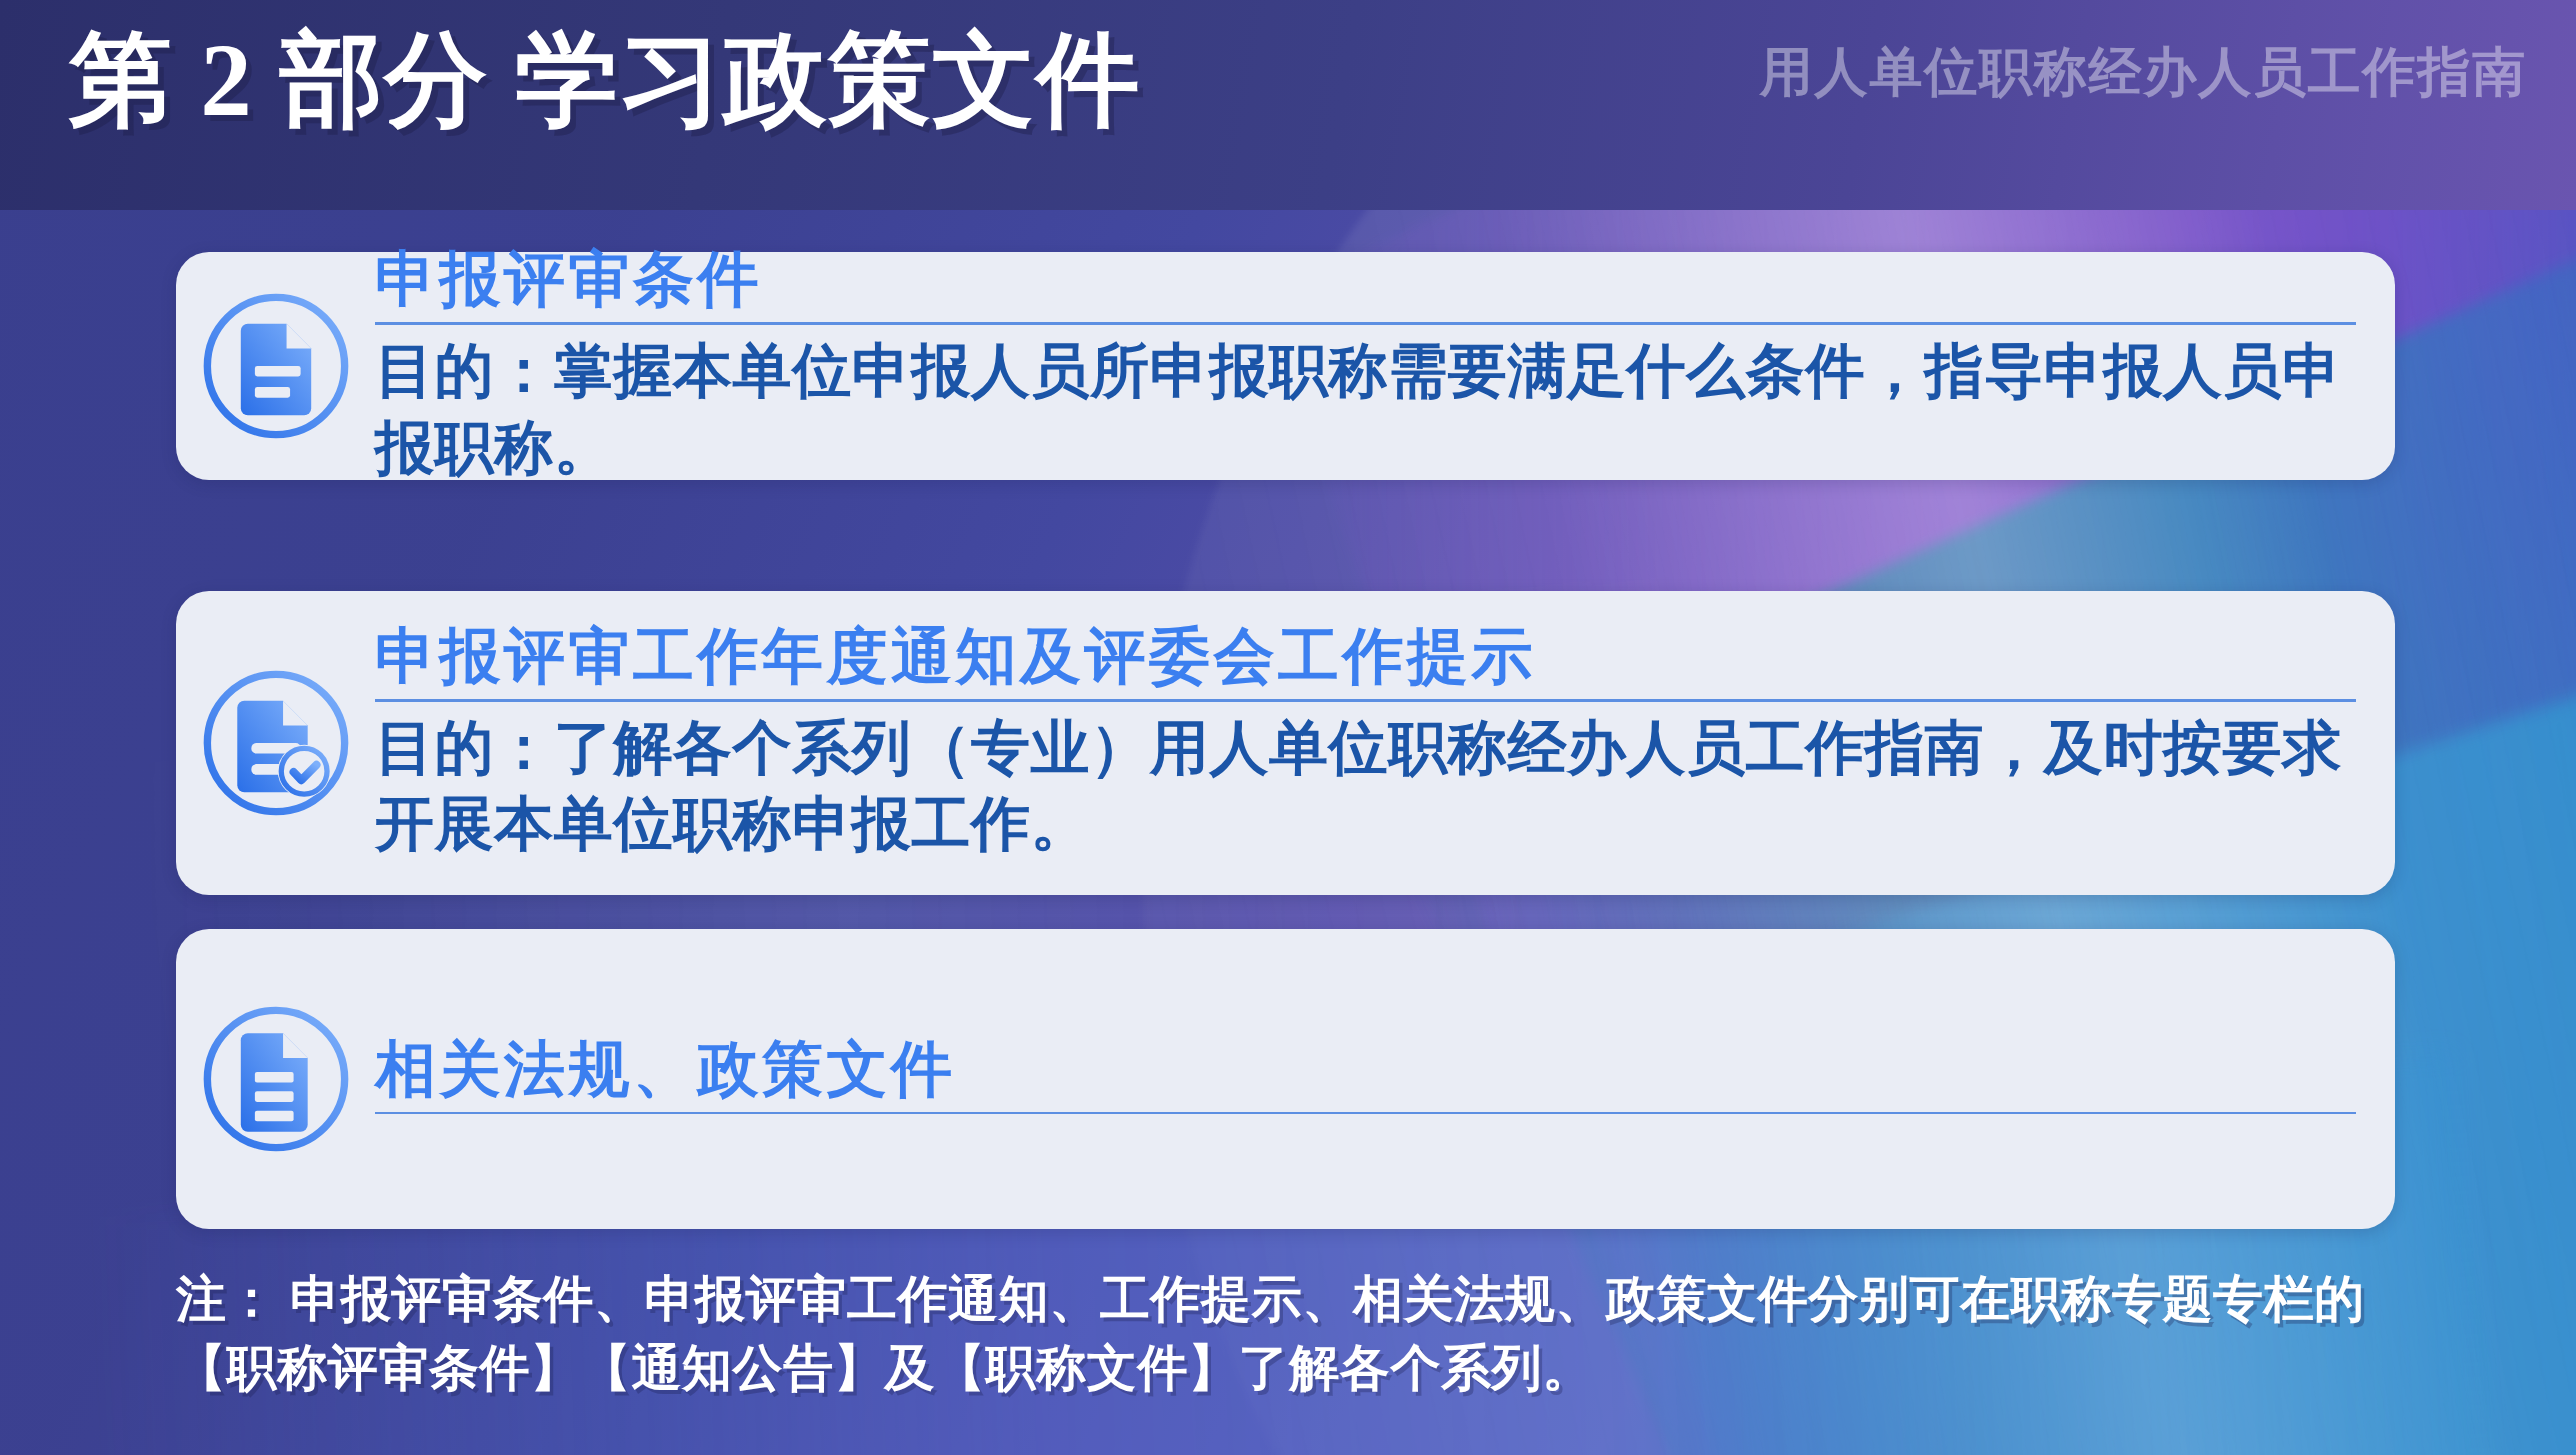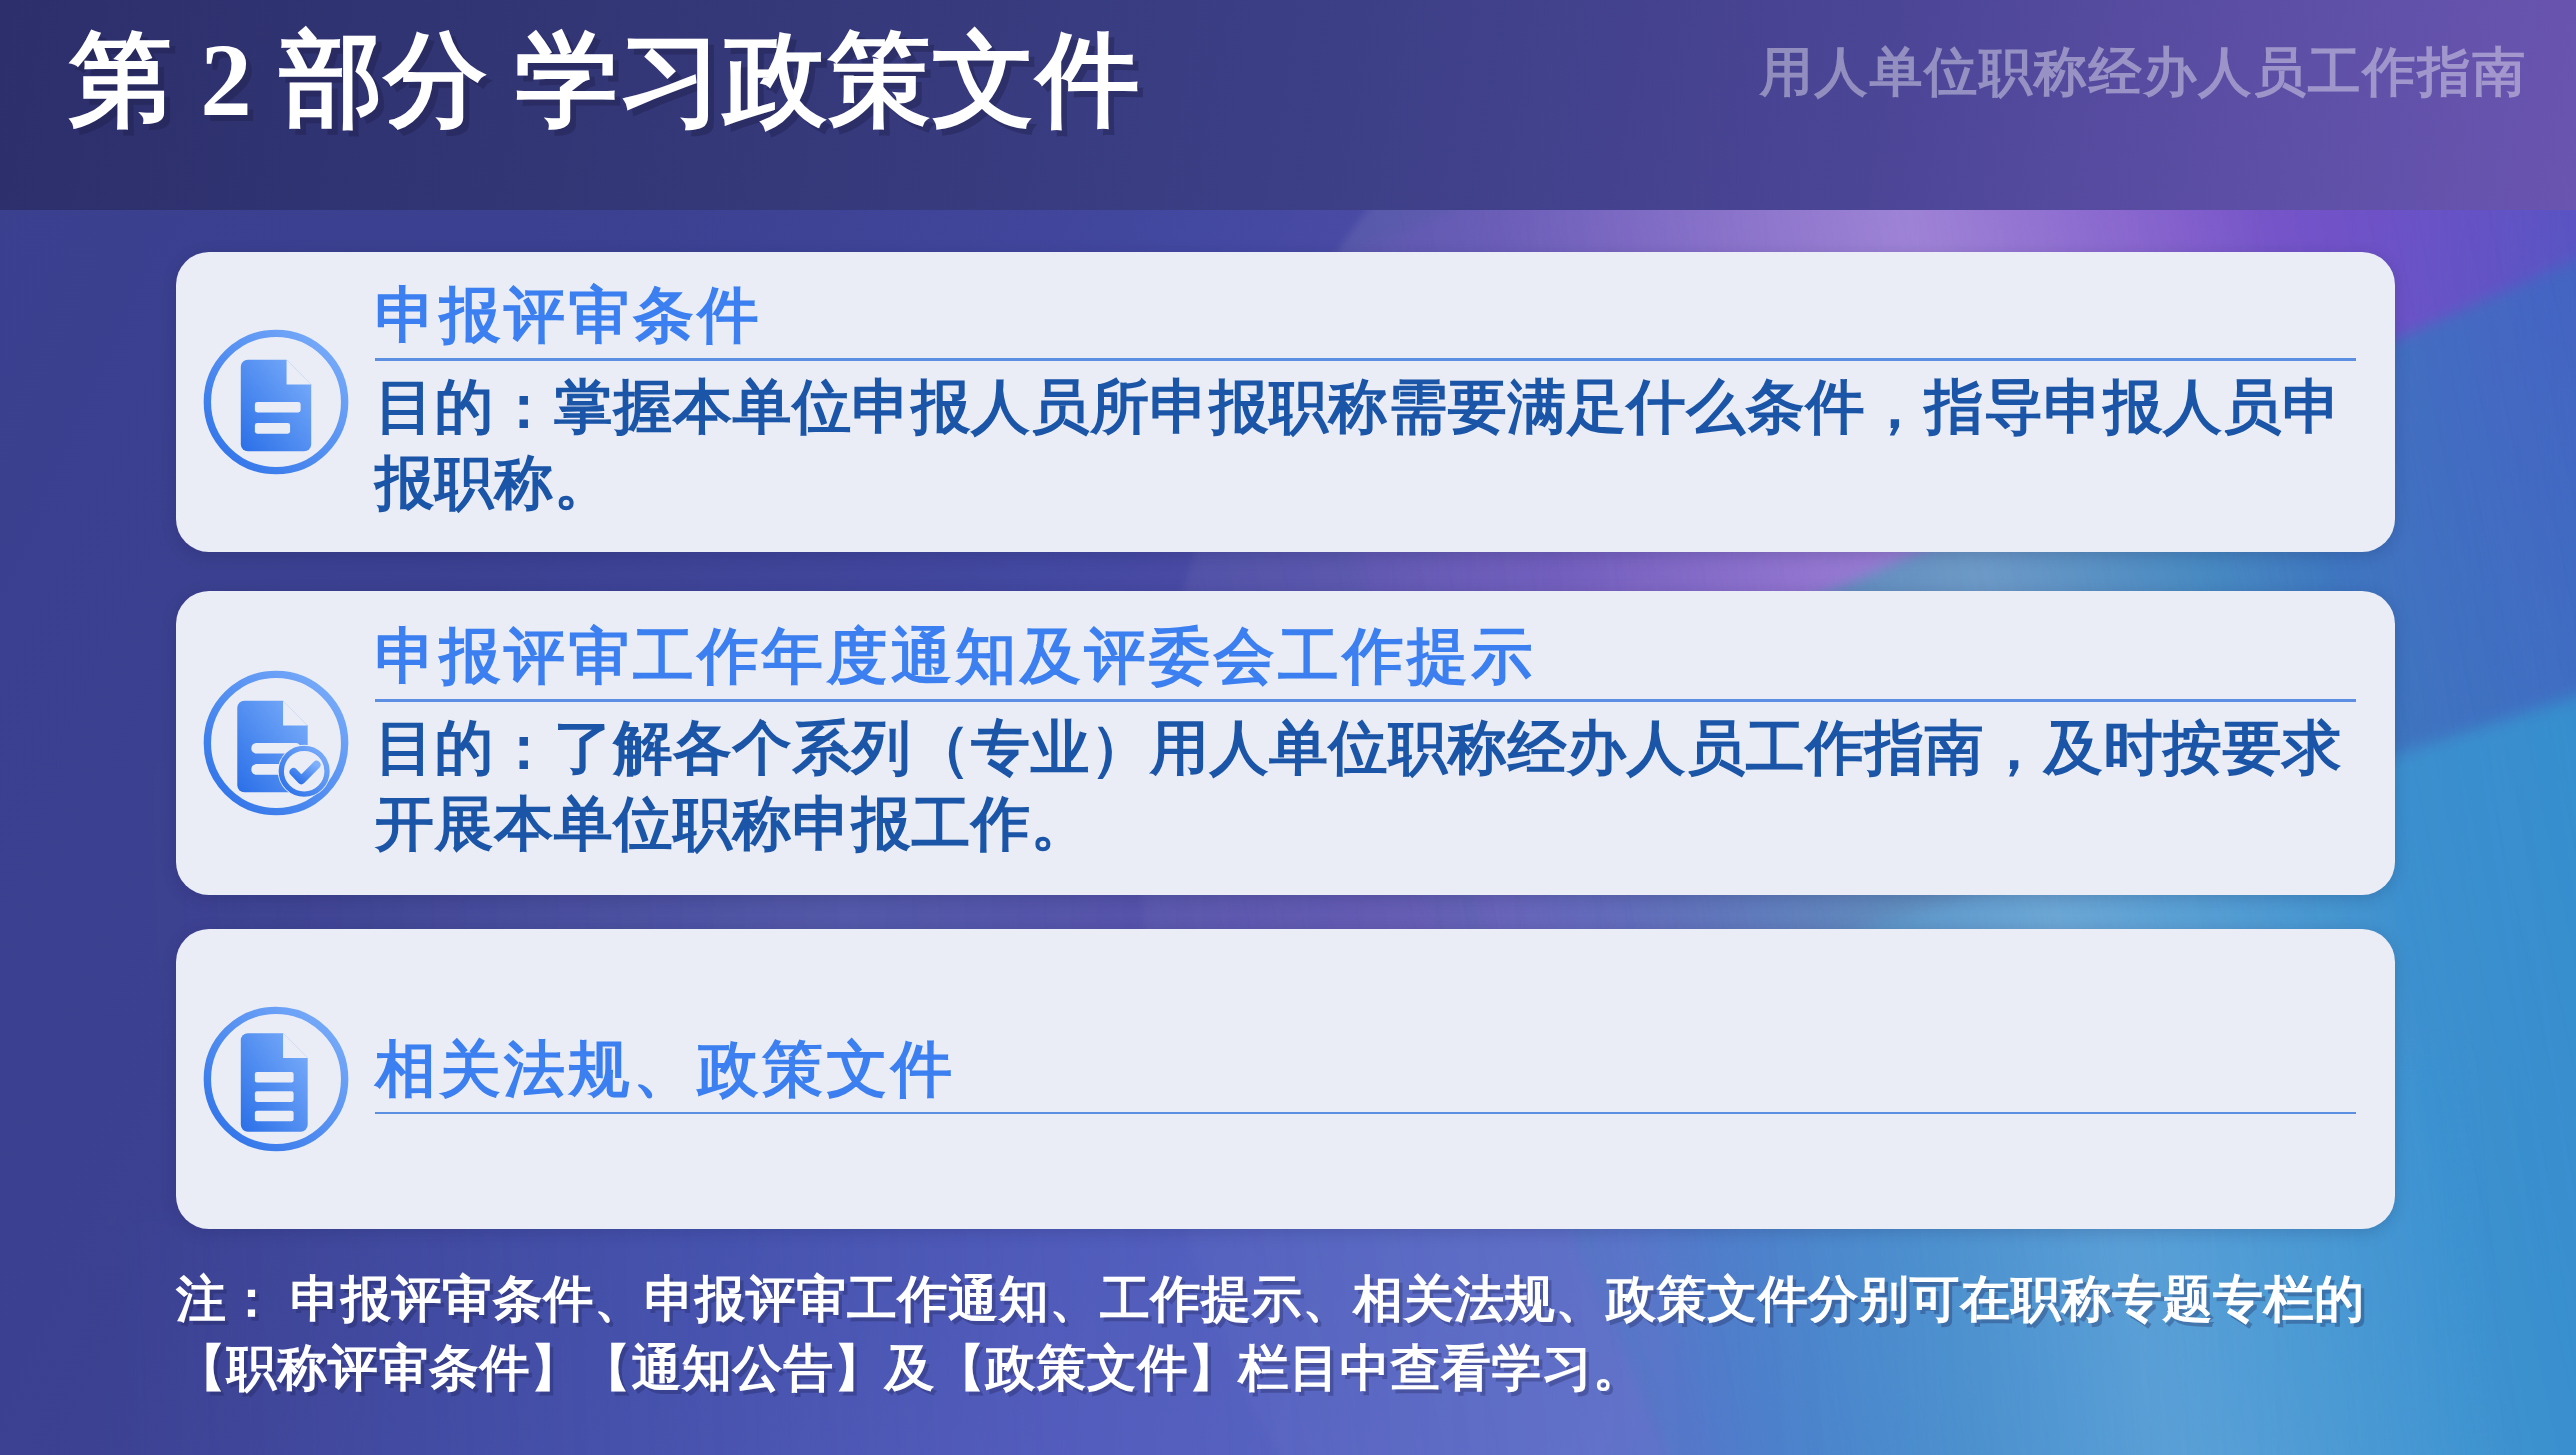--- a/index.html
+++ b/index.html
@@ -69,21 +69,21 @@
   }
 
   
   .cards{position:absolute;left:0;top:210px;width:2576px;z-index:3;}
   .card{
     position:absolute;left:176px;width:2219px;
     background:#eaedf5;border-radius:33px;
     box-shadow:0 3.5px 15px rgba(20,25,80,.18);
     display:flex;align-items:center;
   }
-  #card-0{top:42px;height:300px;}
+  #card-0{top:42px;height:228px;}
   #card-1{top:381px;height:304px;}
   #card-2{top:719px;height:300px;}
 
   .card-icon{
     flex:0 0 auto;width:199px;height:300px;
     display:flex;align-items:center;justify-content:center;
   }
   .card-body{flex:1 1 auto;padding-right:39px;min-width:0;}
   .card-title{
     font-size:61px;font-weight:bold;color:#3b7ff0;
@@ -194,17 +194,17 @@
       <div class="card-body">
         <div class="card-title">相关法规、政策文件</div>
         <div class="card-divider"></div>
       </div>
     </div>
 
   </div>
 
   <div class="note">
     <div>注：   申报评审条件、申报评审工作通知、工作提示、相关法规、政策文件分别可在职称专题专栏的</div>
-    <div>【职称评审条件】【通知公告】及【政策文件】栏目中查看学习。</div>
+    <div>【职称评审条件】【通知公告】及【职称文件】了解各个系列。</div>
   </div>
 
 </div>
 
 
 </body></html>

